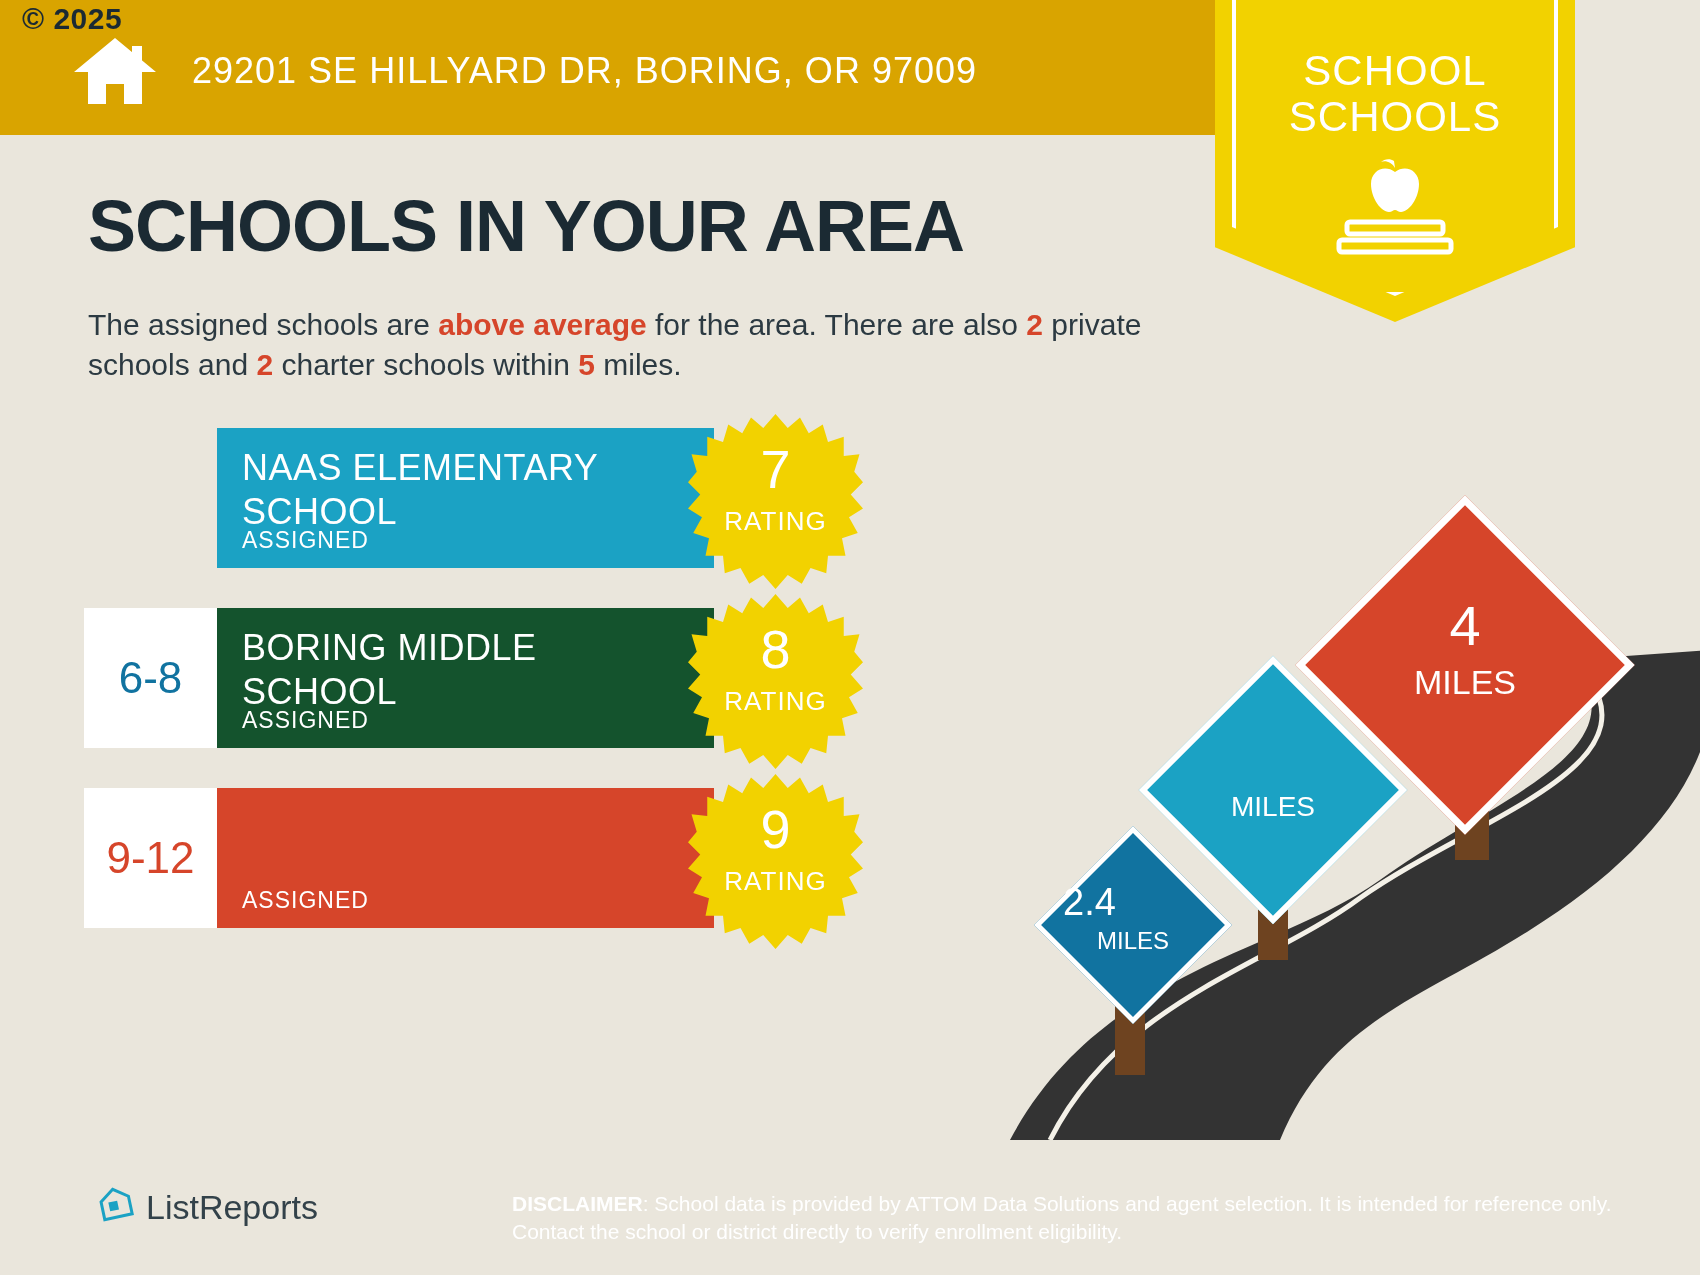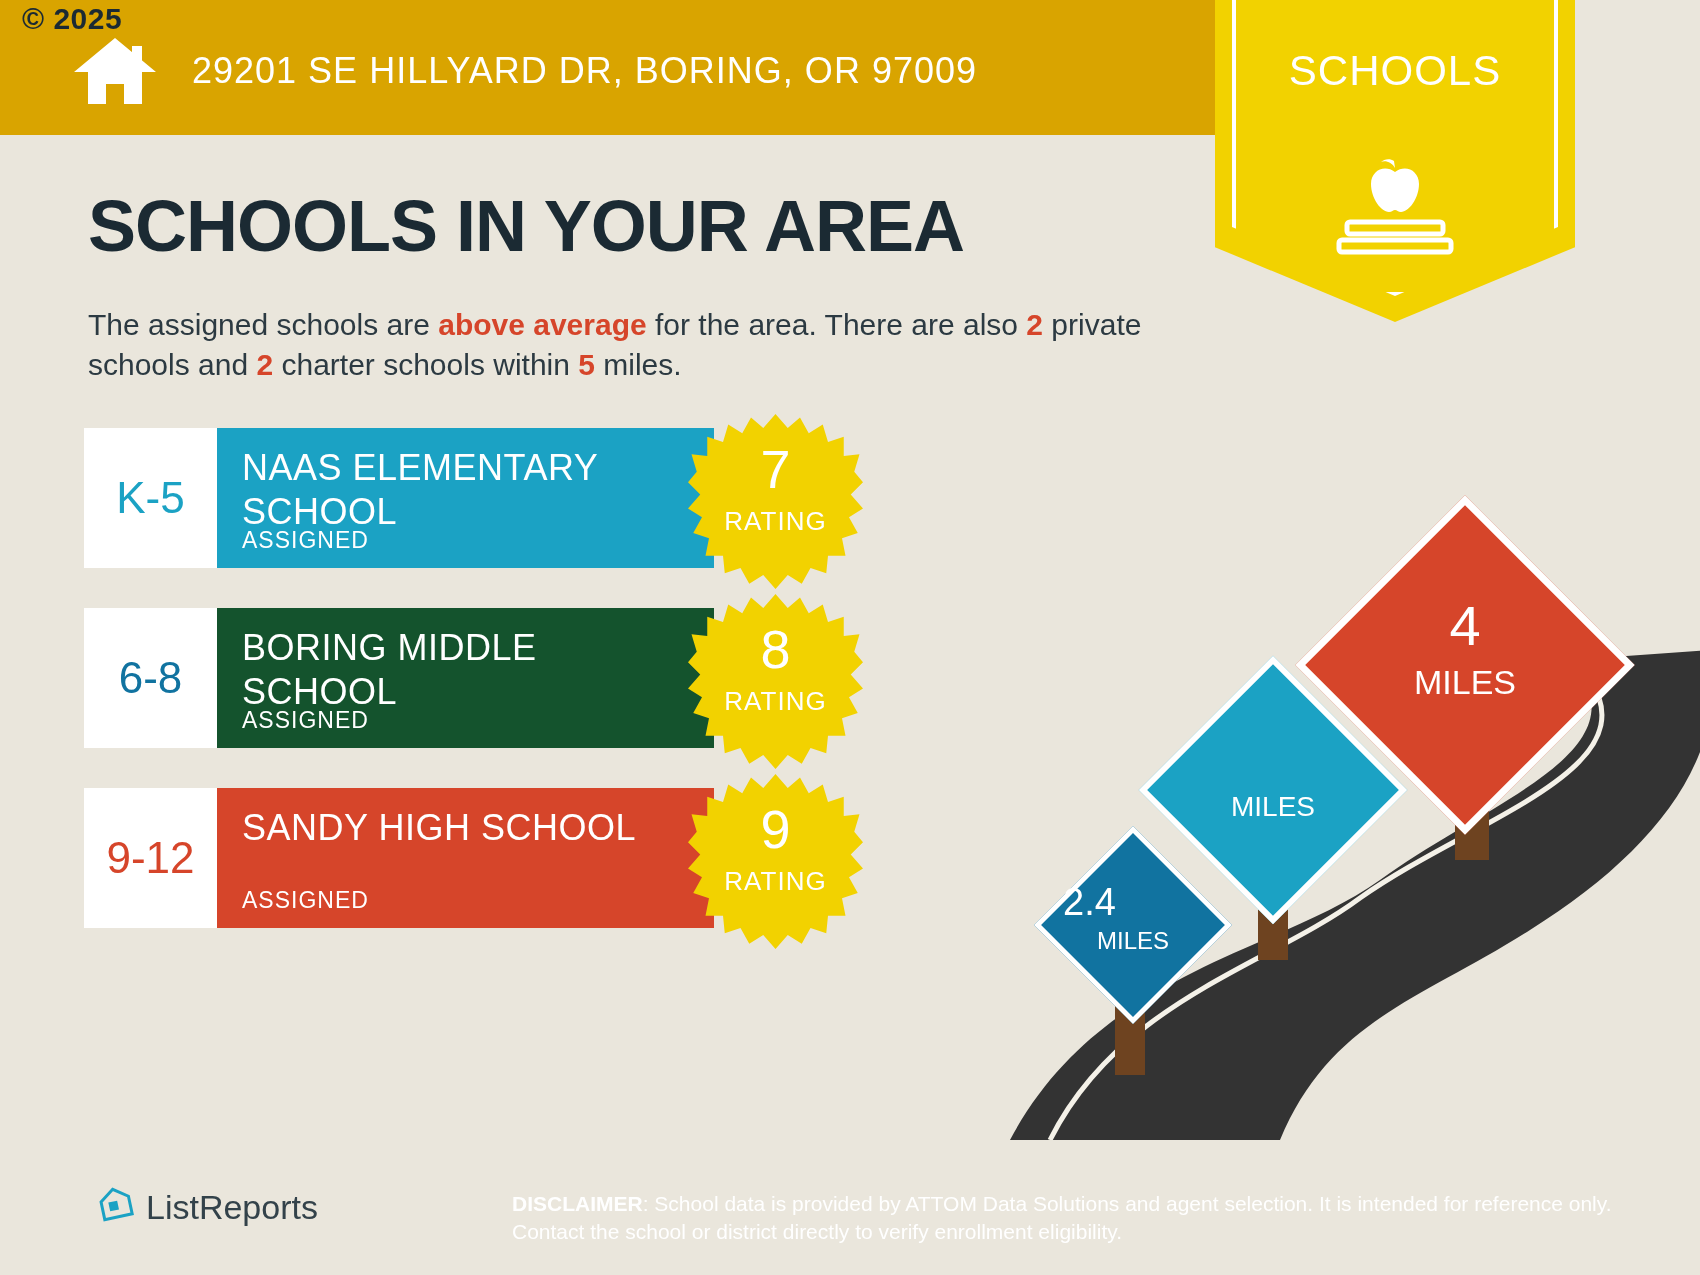--- a/index.html
+++ b/index.html
@@ -141,38 +141,38 @@
   <svg viewBox="0 0 86 70" width="86" height="70">
     <path d="M43 2 L84 36 L70 36 L70 68 L52 68 L52 48 L34 48 L34 68 L16 68 L16 36 L2 36 Z" fill="#ffffff"></path>
     <rect x="60" y="10" width="10" height="16" fill="#ffffff"></rect>
   </svg>
 </div>
 <div class="address">29201 SE HILLYARD DR, BORING, OR 97009</div>
 
 <div class="badge"></div>
 <div class="badge-inner"></div>
 <div class="badge-title">
+  <div>SCHOOL</div>
   <div>SCHOOLS</div>
 </div>
 <div class="badge-art">
   <svg viewBox="0 0 360 120" width="360" height="120">
     <path d="M180 18 c-3 -6 -10 -8 -14 -6 c3 -3 9 -4 13 -1 Z" fill="#ffffff"></path>
     <path d="M180 22 c-10 -8 -24 -2 -24 12 c0 14 10 28 18 28 c3 0 4 -2 6 -2 c2 0 3 2 6 2 c8 0 18 -14 18 -28 c0 -14 -14 -20 -24 -12 Z" fill="#ffffff"></path>
     <rect x="132" y="72" width="96" height="12" rx="3" fill="none" stroke="#ffffff" stroke-width="5"></rect>
     <rect x="124" y="90" width="112" height="12" rx="3" fill="none" stroke="#ffffff" stroke-width="5"></rect>
   </svg>
 </div>
 
 <div class="headline">SCHOOLS IN YOUR AREA</div>
 <div class="subhead">
   <span>The assigned schools are </span><b>above average</b><span> for the area. There are also </span><b>2</b><span> private schools and </span><b>2</b><span> charter schools within </span><b>5</b><span> miles.</span>
 </div>
 
 <div class="row r1">
-  <div class="grade">K-5</div>
   <div class="bar">
     <div class="sname">NAAS ELEMENTARY SCHOOL</div>
     <div class="assigned">ASSIGNED</div>
   </div>
 </div>
 <div class="burst b1">
   <div class="star"></div>
   <div class="val">7</div>
   <div class="lbl">RATING</div>
 </div>
@@ -186,21 +186,20 @@
 </div>
 <div class="burst b2">
   <div class="star"></div>
   <div class="val">8</div>
   <div class="lbl">RATING</div>
 </div>
 
 <div class="row r3">
   <div class="grade">9-12</div>
   <div class="bar">
-    <div class="sname">SANDY HIGH SCHOOL</div>
     <div class="assigned">ASSIGNED</div>
   </div>
 </div>
 <div class="burst b3">
   <div class="star"></div>
   <div class="val">9</div>
   <div class="lbl">RATING</div>
 </div>
 
 <div class="road-wrap">

